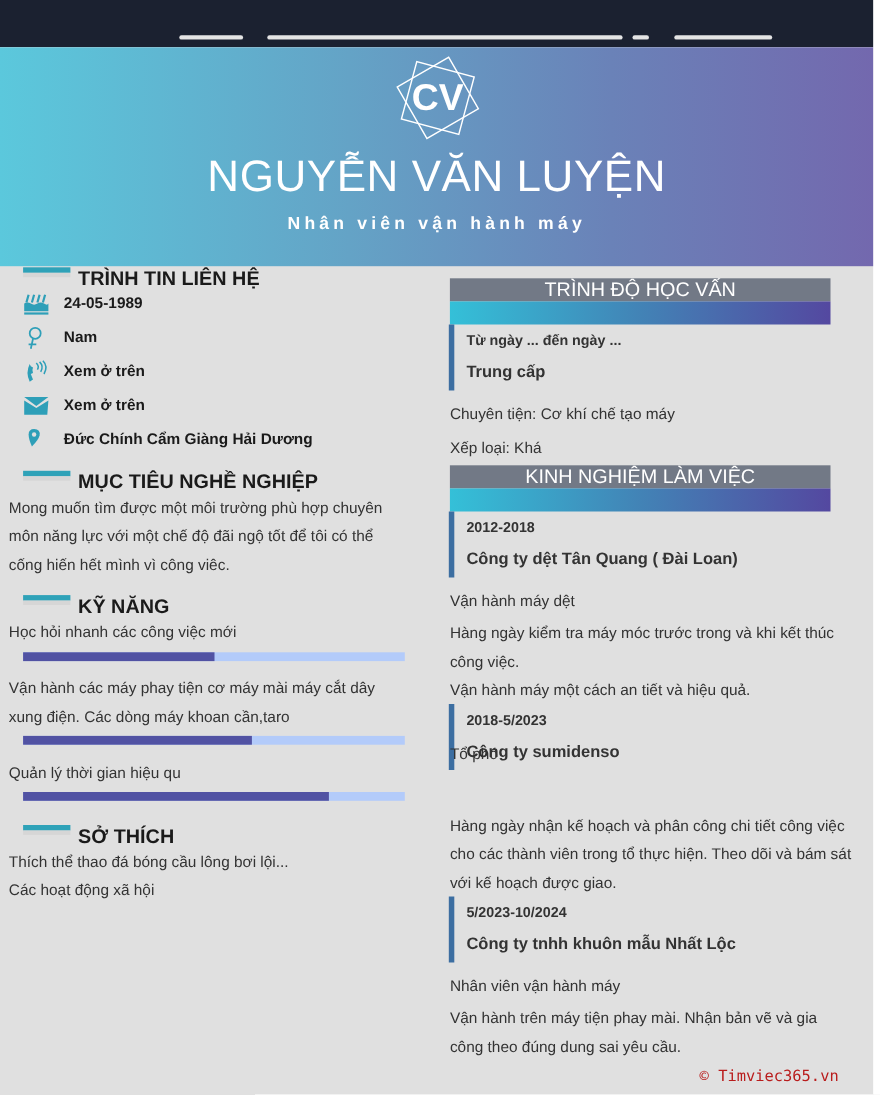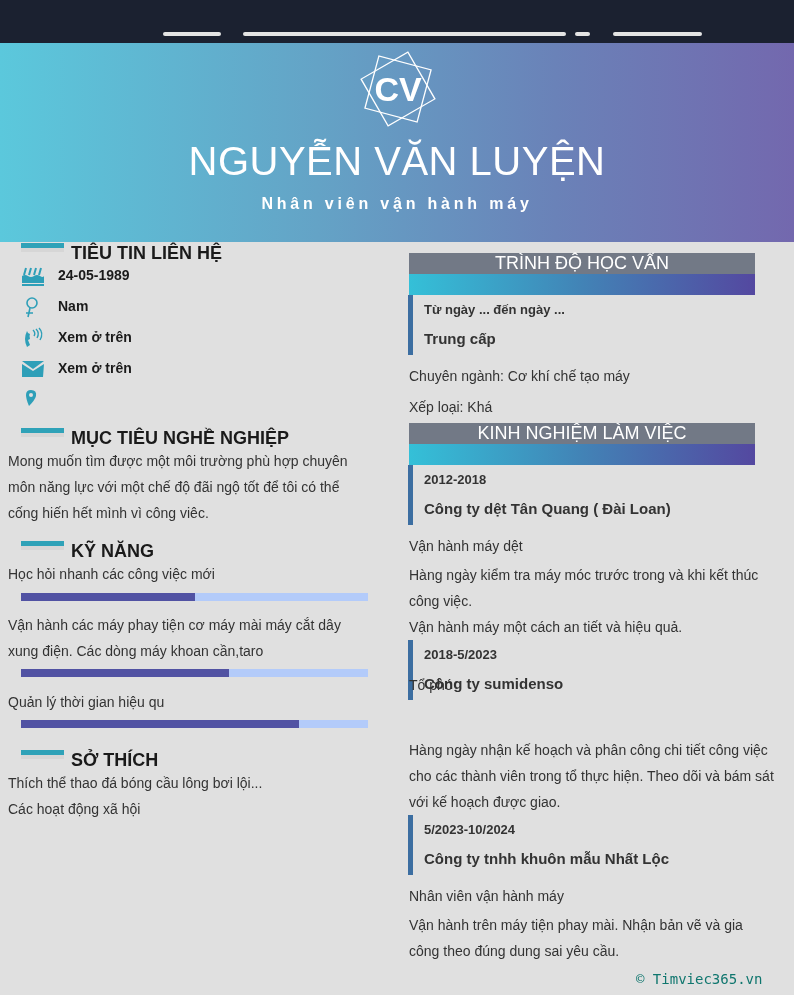--- a/index.html
+++ b/index.html
@@ -43,21 +43,21 @@
   .rsec .head { height: 21px; background: #727986; color: #fff; text-align: center; font-size: 18px; line-height: 21px; }
   .rsec .grad { height: 21px; background: linear-gradient(90deg, #34c0d8 0%, #4283b6 50%, #5448a0 100%); }
 
   .item { position: absolute; left: 408px; width: 360px; border-left: 5px solid #3c6ea1; }
   .item .d { position: absolute; left: 11px; font-size: 13px; font-weight: bold; color: #333; white-space: nowrap; }
   .item .c { position: absolute; left: 11px; font-size: 15px; font-weight: bold; color: #333; white-space: nowrap; text-align: center; }
 
   .rtxt { position: absolute; left: 409px; width: 365px; font-size: 14px; line-height: 26px; color: #333; }
 
   .footer { position: absolute; left: 636px; top: 928px; font-family: "DejaVu Sans Mono", monospace;
-            font-size: 14px; color: #0f766e; white-space: nowrap; }
+            font-size: 14px; color: #b91c1c; white-space: nowrap; }
   .rightstrip { position: absolute; left: 794px; top: 0; width: 6px; height: 995px; background: #ffffff; }
 </style>
 </head>
 <body>
 
 <div class="topbar">
   <div class="pill" style="left:163px;width:58px"></div>
   <div class="pill" style="left:243px;width:323px"></div>
   <div class="pill" style="left:575px;width:15px"></div>
   <div class="pill" style="left:613px;width:89px"></div>
@@ -73,21 +73,21 @@
       </svg>
       <div class="cv">CV</div>
     </div>
     <div class="name">NGUYỄN VĂN LUYỆN</div>
     <div class="job">Nhân viên vận hành máy</div>
   </div>
 
   <div class="lsec-title" style="top:200px">
     <div class="mark"></div>
       <div class="mark2"></div>
-    <div class="t">TIÊU TIN LIÊN HỆ</div>
+    <div class="t">TRÌNH TIN LIÊN HỆ</div>
   </div>
 
   <div class="contact-row" style="top:222px">
     <span class="ic">
       <svg width="24" height="22" viewBox="0 0 24 22">
         <path d="M5 3 L3 10 M10 3 L8 10 M15 3 L13 10 M20 3 L18 10" stroke="#2e9fb8" stroke-width="2"></path>
         <path d="M1 11 Q4 9 7 11 T13 11 T19 11 T23 11 L23 18 L1 18 Z" fill="#2e9fb8"></path>
         <rect x="1" y="19" width="22" height="2" fill="#2e9fb8"></rect>
       </svg>
     </span>
@@ -124,20 +124,21 @@
     <span class="v">Xem ở trên</span>
   </div>
 
   <div class="contact-row" style="top:346px">
     <span class="ic">
       <svg width="24" height="22" viewBox="0 0 24 22">
         <path d="M10 1 Q16 1 15 7 Q14 11 8 17 Q5 10 5 6 Q5 1 10 1 Z" fill="#2e9fb8"></path>
         <circle cx="10" cy="6" r="2" fill="#e0e0e0"></circle>
       </svg>
     </span>
+    <span class="v">Đức Chính Cẩm Giàng Hải Dương</span>
   </div>
 
   <div class="lsec-title" style="top:385px">
     <div class="mark"></div>
       <div class="mark2"></div>
     <div class="t">MỤC TIÊU NGHỀ NGHIỆP</div>
   </div>
   <div class="para" style="top:405px">Mong muốn tìm được một môi trường phù hợp chuyên môn năng lực với một chế độ đãi ngộ tốt để tôi có thể cống hiến hết mình vì công viêc.</div>
 
   <div class="lsec-title" style="top:498px">
@@ -169,21 +170,21 @@
   <div class="para" style="top:753px">Các hoạt động xã hội</div>
 
   <div class="rsec" style="top:210px">
     <div class="head">TRÌNH ĐỘ HỌC VẤN</div>
     <div class="grad"></div>
   </div>
   <div class="item" style="top:252px;height:60px">
     <div class="d" style="top:7px">Từ ngày ... đến ngày ...</div>
     <div class="c" style="top:35px">Trung cấp</div>
   </div>
-  <div class="rtxt" style="top:320px"> Chuyên ngành: Cơ khí chế tạo máy</div>
+  <div class="rtxt" style="top:320px"> Chuyên tiện: Cơ khí chế tạo máy</div>
   <div class="rtxt" style="top:351px">Xếp loại: Khá</div>
 
   <div class="rsec" style="top:380px">
     <div class="head">KINH NGHIỆM LÀM VIỆC</div>
     <div class="grad"></div>
   </div>
 
   <div class="item" style="top:422px;height:60px">
     <div class="d" style="top:7px">2012-2018</div>
     <div class="c" style="top:35px">Công ty dệt Tân Quang ( Đài Loan)</div>

